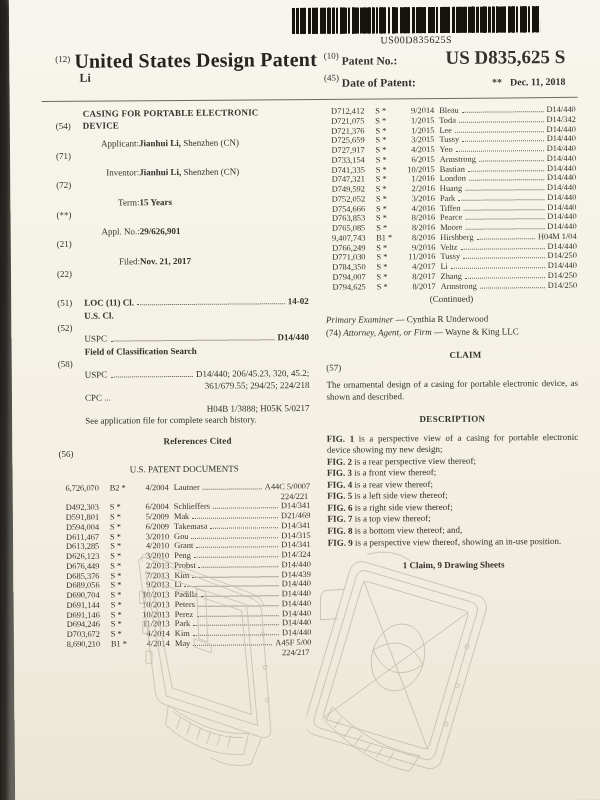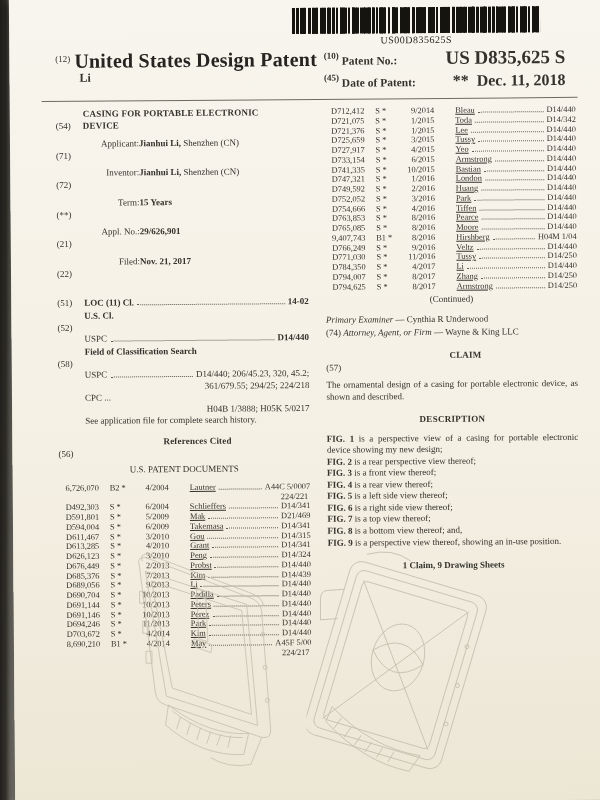--- a/index.html
+++ b/index.html
@@ -27,23 +27,23 @@
   }
   .barcode-text{font-size:10px;letter-spacing:.5px;color:#2c2a25;margin-top:1px;}
   .header{position:absolute;left:46px;right:36px;top:52px;display:flex;justify-content:space-between;}
   .h-left{width:280px;}
   .h-code{font-size:9px;vertical-align:6px;}
   .h-title{font-size:20px;font-weight:bold;letter-spacing:.2px;color:#262420;}
   .h-surname{font-size:12px;font-weight:bold;margin-left:24px;margin-top:-2px;}
   .h-right{width:252px;font-size:11px;}
   .h-row{display:flex;justify-content:space-between;align-items:baseline;margin-bottom:3px;}
   .h-lab{font-weight:bold;font-size:11.5px;}
-  .h-lab .h-code{font-weight:bold;}
+  .h-lab .h-code{font-weight:normal;}
   .h-val{font-weight:bold;font-size:19px;white-space:nowrap;}
-  .h-val2{font-weight:bold;font-size:16px;white-space:nowrap;}
+  .h-val2{font-weight:bold;font-size:10px;white-space:nowrap;}
   .h-stars{font-weight:bold;margin-right:8px;}
   .rule{position:absolute;left:32px;right:24px;top:103px;border-top:1.3px solid #6e6b62;}
   
   .columns{position:absolute;left:46px;right:26px;top:111px;display:flex;gap:17px;font-size:9px;line-height:1.28;}
   .col{flex:1;min-width:0;}
   .bib-row{display:flex;margin-bottom:6px;}
   .code{flex:none;width:27px;margin-top:12px;}
   .lab{flex:none;width:56px;text-align:right;}
   .bold{font-weight:bold;}
   .title54{font-weight:bold;width:205px;letter-spacing:.2px;}
@@ -54,21 +54,21 @@
   .r-align{text-align:right;}
   .indent{padding-left:27px;}
   .sec-head{display:flex;margin-top:9px;margin-bottom:5px;}
   .sec-title{flex:1;text-align:center;font-weight:bold;letter-spacing:.2px;}
   .sub-title{text-align:center;margin-bottom:7px;}
   
   .ref-row{display:flex;align-items:baseline;font-size:8.4px;line-height:1.16;}
   .r-num{flex:none;width:47px;text-align:center;white-space:nowrap;}
   .r-kind{flex:none;width:22px;padding-left:4px;white-space:nowrap;}
   .r-date{flex:none;width:37px;text-align:right;white-space:nowrap;}
-  .r-name{flex:none;padding-left:21px;white-space:nowrap;text-decoration:underline;}
+  .r-name{flex:none;padding-left:5px;white-space:nowrap;}
   .r-lead{flex:1;border-bottom:1.2px dotted #615e54;margin:0 3px 2px 3px;min-width:6px;}
   .r-cls{flex:none;white-space:nowrap;}
   .r-cls2{font-size:8.4px;line-height:1.16;text-align:right;padding-right:2px;}
   .continued{text-align:center;margin-top:3px;margin-bottom:8px;}
   .exam-line{margin-bottom:2px;}
   .exam-line i{text-align:right;}
   .claim-head{display:flex;margin-top:11px;margin-bottom:6px;}
   .claim-text{text-align:justify;margin-bottom:4px;}
   .desc-head{text-align:center;font-weight:bold;margin-top:12px;margin-bottom:7px;letter-spacing:.3px;}
   .fig-line{text-align:justify;}

